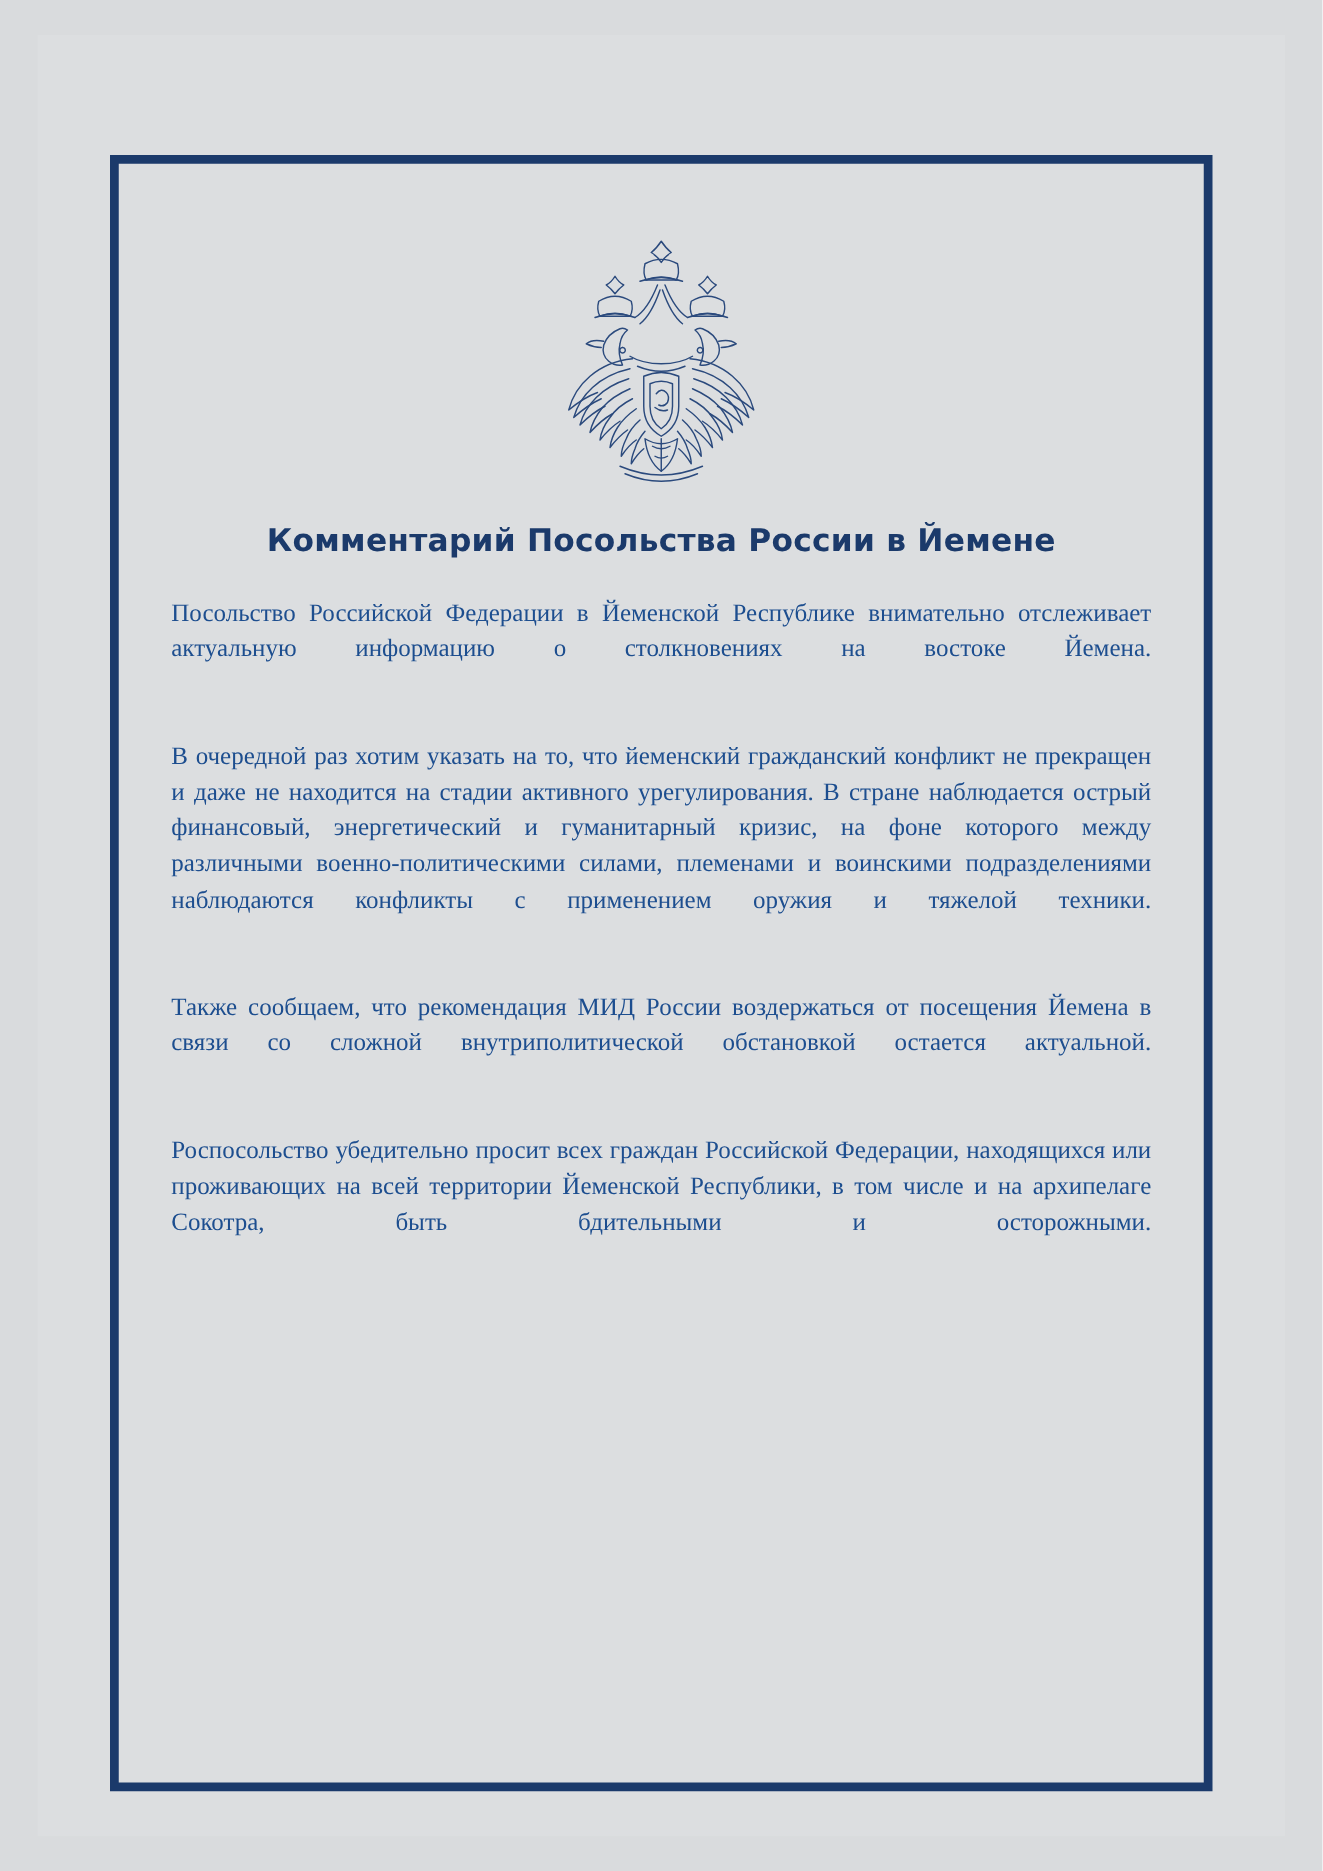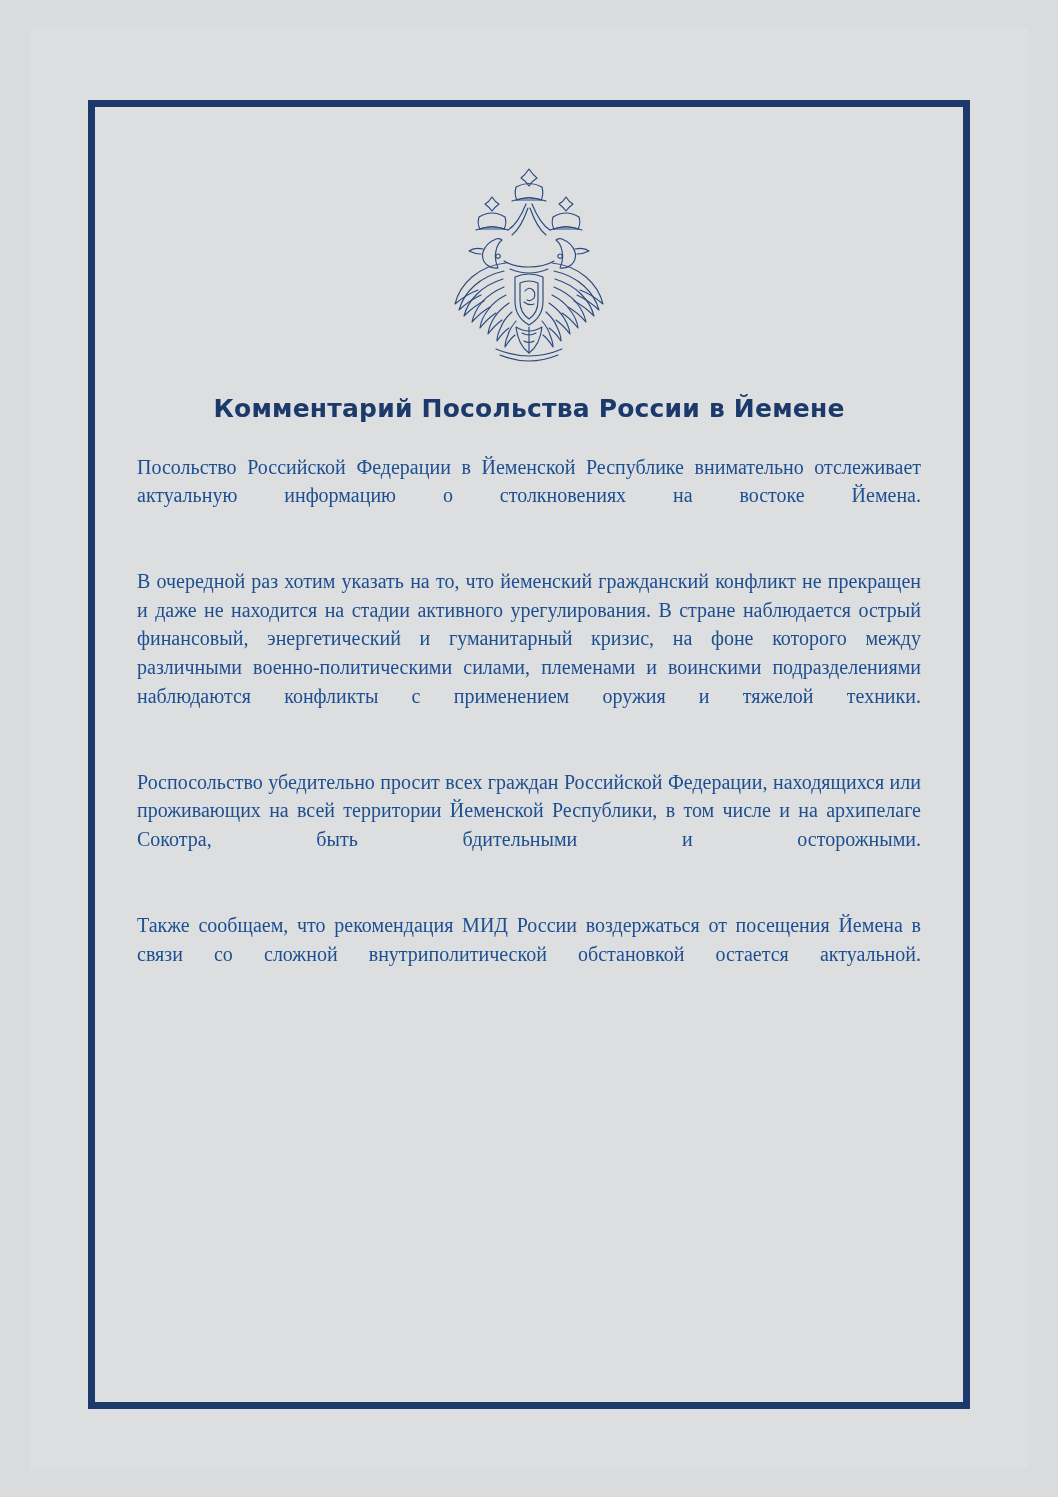--- a/index.html
+++ b/index.html
@@ -32,20 +32,21 @@
   }
 
   .frame {
     position: relative;
     width: 100%;
     height: 100%;
     border: 7px solid #1b3a6b;
     box-sizing: border-box;
     padding: 34px 36px 30px 36px;
     background: transparent;
+    margin-top: 24px;
   }
 
   .emblem-wrap {
     display: flex;
     justify-content: center;
     align-items: flex-start;
     margin-top: 16px;
     margin-bottom: 10px;
   }
 
@@ -171,19 +172,19 @@
         </svg>
       </div>
 
       <div class="title">
         <span class="line">Комментарий Посольства России в Йемене</span>
       </div>
 
       <div class="body-text">
         <p class="para">Посольство Российской Федерации в Йеменской Республике внимательно отслеживает актуальную информацию о столкновениях на востоке Йемена.</p>
         <p class="para">В очередной раз хотим указать на то, что йеменский гражданский конфликт не прекращен и даже не находится на стадии активного урегулирования. В стране наблюдается острый финансовый, энергетический и гуманитарный кризис, на фоне которого между различными военно-политическими силами, племенами и воинскими подразделениями наблюдаются конфликты с применением оружия и тяжелой техники.</p>
+        <p class="para">Также сообщаем, что рекомендация МИД России воздержаться от посещения Йемена в связи со сложной внутриполитической обстановкой остается актуальной.</p>
         <p class="para">Роспосольство убедительно просит всех граждан Российской Федерации, находящихся или проживающих на всей территории Йеменской Республики, в том числе и на архипелаге Сокотра, быть бдительными и осторожными.</p>
-        <p class="para">Также сообщаем, что рекомендация МИД России воздержаться от посещения Йемена в связи со сложной внутриполитической обстановкой остается актуальной.</p>
       </div>
 
     </div>
   </div>
 </div>
 
 </body></html>

